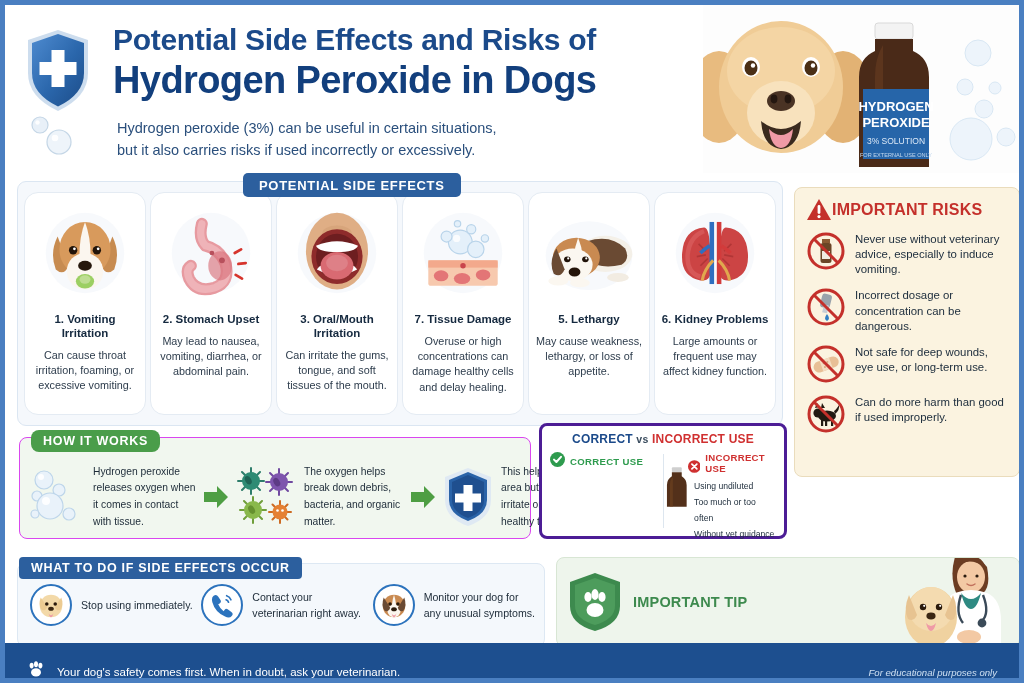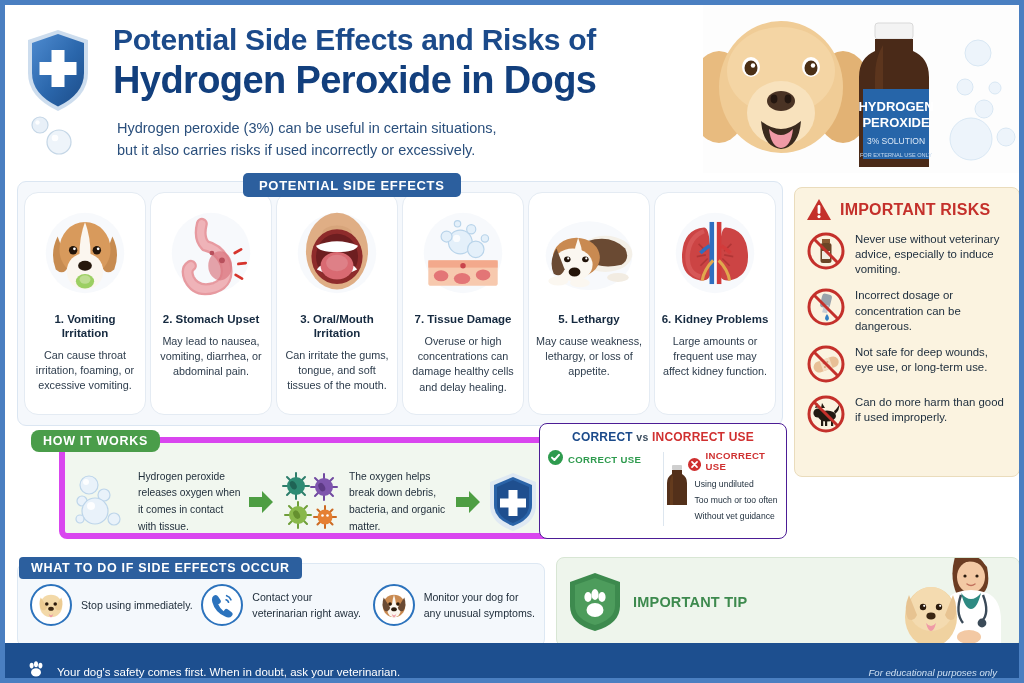--- a/index.html
+++ b/index.html
@@ -94,47 +94,47 @@
     line-height: 1.42; margin-top: 7px;
   }
 
   
   .risks {
     position: absolute; left: 789px; top: 182px; width: 226px; height: 290px;
     background: #fbf3e0; border: 1px solid #eadcbc; border-radius: 8px;
     padding: 10px 11px;
   }
   .risks-head {
-    display: flex; align-items: center; gap: 8px; margin-bottom: 9px;
+    display: flex; align-items: center; margin-bottom: 9px;
   }
   .risks-title {
     font-size: 16px; font-weight: bold; color: #c4302b; letter-spacing: 0.2px;
   }
   .risk-row { display: flex; gap: 9px; margin-bottom: 10px; align-items: flex-start; }
   .risk-icon { flex: 0 0 40px; height: 40px; }
   .risk-text { font-size: 11.4px; color: #20303f; line-height: 1.33; padding-top: 1px; }
 
   
   .hiw {
     position: absolute; left: 14px; top: 432px; width: 512px; height: 102px;
-    background: #f1f7ef; border: 6px solid #d946ef; border-radius: 8px; margin-left: 40px;
+    background: #f1f7ef; border: 1px solid #d946ef; border-radius: 8px;
   }
   .hiw-flow {
     position: absolute; left: 0; top: 20px; width: 100%; height: 78px;
     display: flex; align-items: center; padding: 0 8px;
   }
   .hiw-step { display: flex; align-items: center; gap: 7px; }
   .hiw-art { flex: 0 0 auto; display: flex; align-items: center; justify-content: center; }
   .hiw-text { font-size: 10.3px; color: #1d2b38; line-height: 1.62; }
   .hiw-arrow { flex: 0 0 auto; margin: 0 5px; }
 
   
   .cvi {
     position: absolute; left: 534px; top: 418px; width: 248px; height: 116px;
-    background: #ffffff; border: 1px solid #4c1d95; border-radius: 8px;
+    background: #ffffff; border: 3px solid #4c1d95; border-radius: 8px;
   }
   .cvi-title {
     text-align: center; font-size: 12px; font-weight: bold;
     padding-top: 6px; letter-spacing: 0.2px;
   }
   .cvi-t-correct { color: #1b4a8a; }
   .cvi-t-vs { color: #3a4c5e; font-size: 10.5px; }
   .cvi-t-incorrect { color: #d03030; }
   .cvi-body { display: flex; padding: 6px 8px 0; height: 84px; }
   .cvi-col { flex: 1; display: flex; flex-direction: column; }

